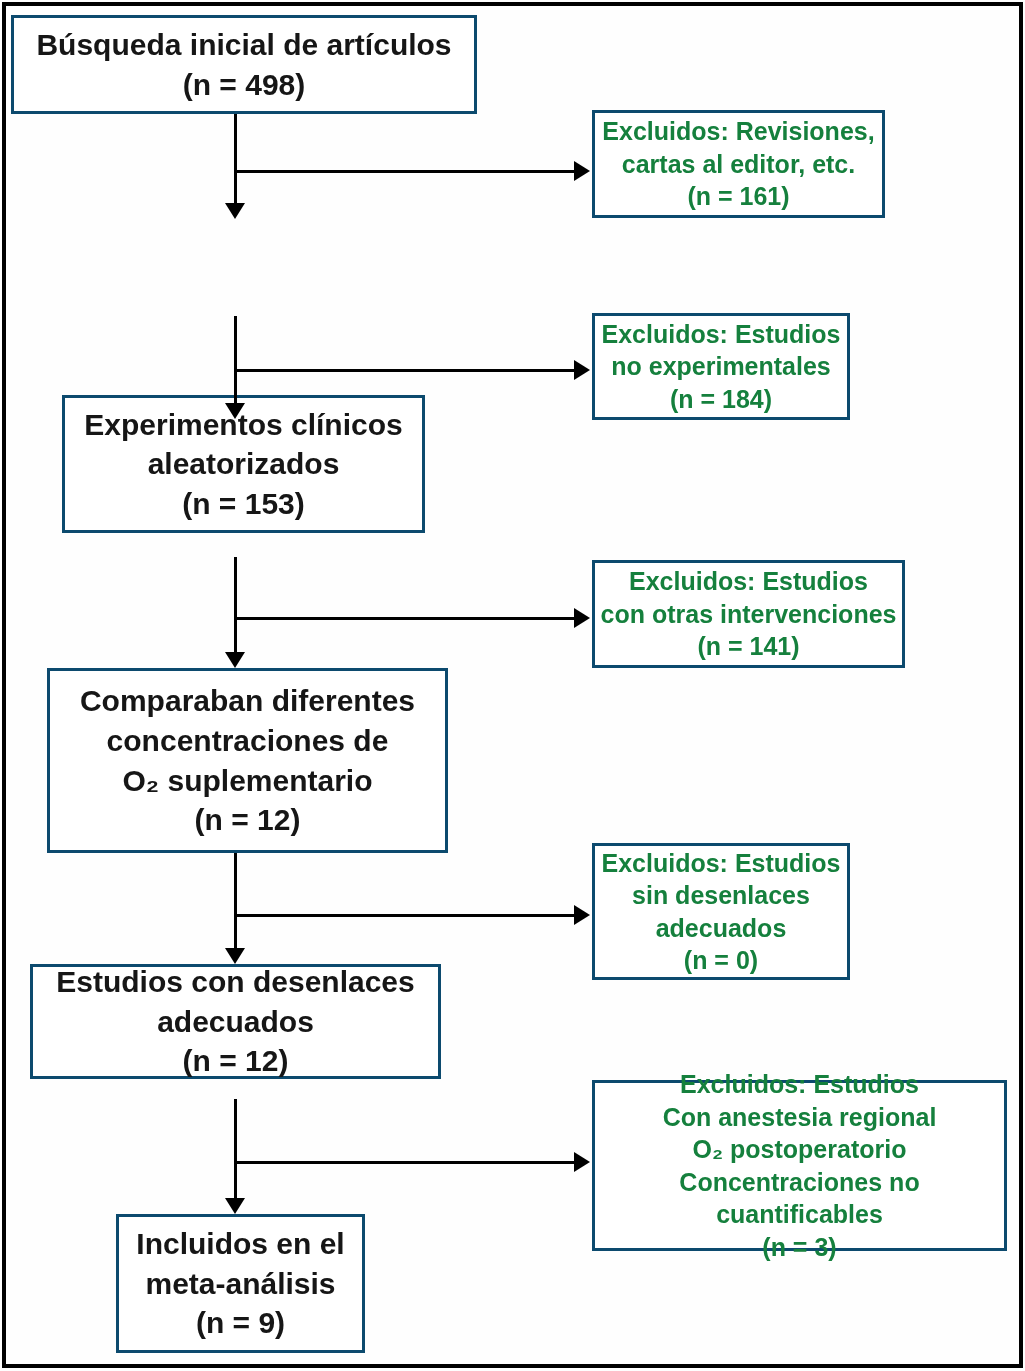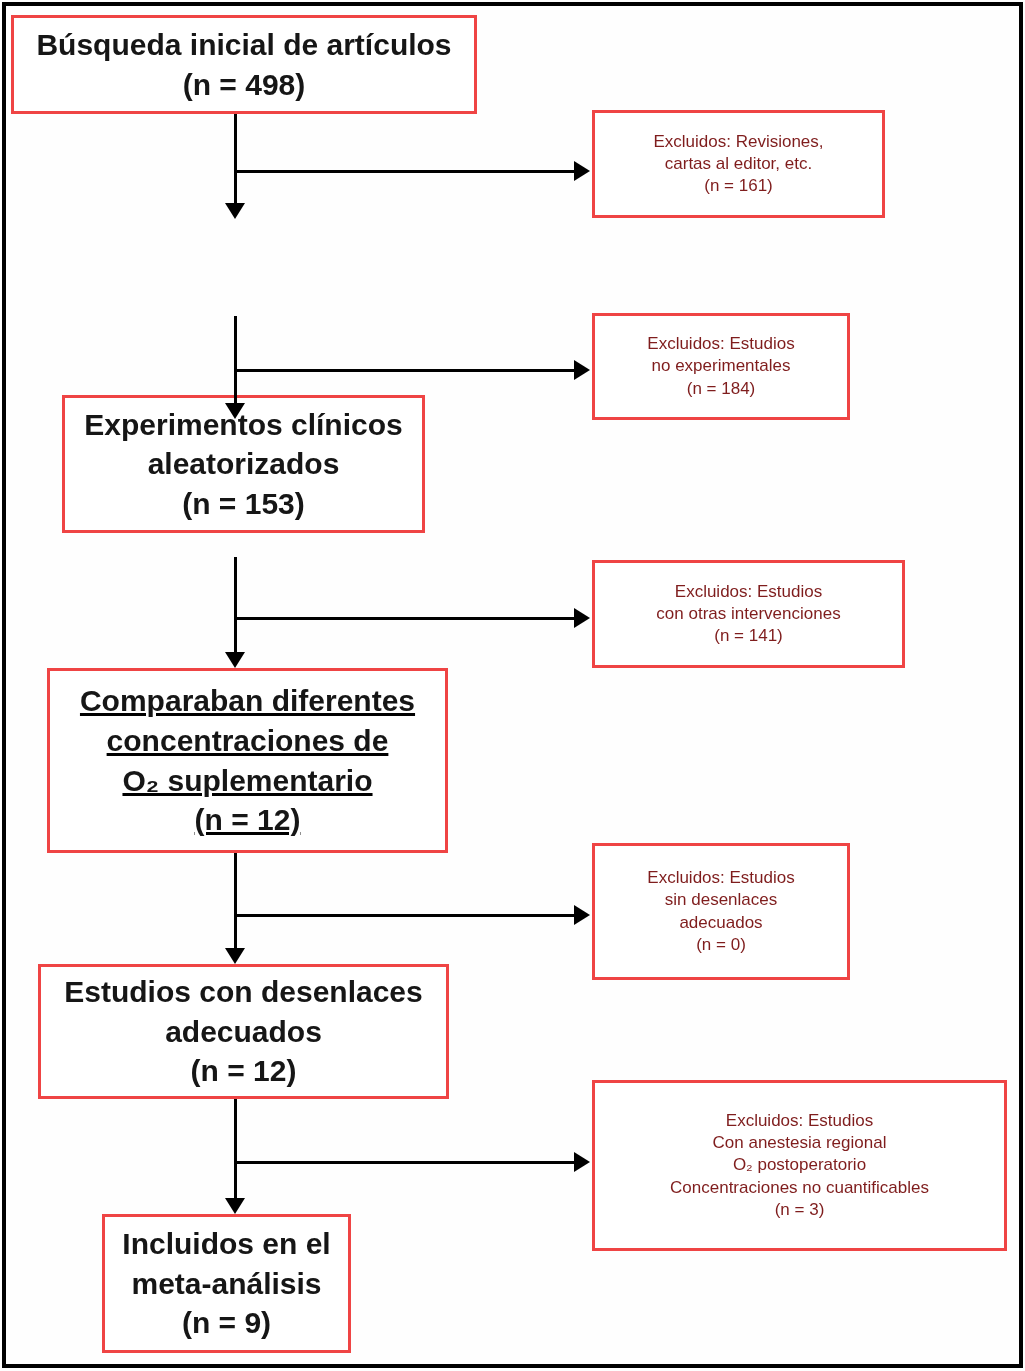--- a/index.html
+++ b/index.html
@@ -17,40 +17,40 @@
   .frame {
     position: absolute;
     left: 2px; top: 2px;
     width: 1021px; height: 1366px;
     border: 4px solid #000000;
     background: transparent;
   }
   .box {
     position: absolute;
     background: #ffffff;
-    border: 3px solid #ef4444;
+    border: 3px solid #0c4a6e;
     display: flex;
     align-items: center;
     justify-content: center;
     text-align: center;
   }
   .box-text {
     white-space: pre-line;
     color: #161616;
   }
   .main .box-text {
     font-weight: 700;
     font-size: 30px;
     line-height: 1.32;
   }
   .excl .box-text {
-    font-weight: 400;
-    font-size: 17px;
+    font-weight: 700;
+    font-size: 25px;
     line-height: 1.30;
-    color: #7f1d1d;
+    color: #15803d;
   }
   .vline {
     position: absolute;
     width: 3px;
     background: #000000;
   }
   .hline {
     position: absolute;
     height: 3px;
     background: #000000;
@@ -81,34 +81,34 @@
 (n = 498)</div>
   </div>
 
 
   <div class="box main" style="left:62px; top:395px; width:363px; height:138px;">
     <div class="box-text">Experimentos clínicos
 aleatorizados
 (n = 153)</div>
   </div>
 
-  <div class="box main" style="left:47px; top:668px; width:401px; height:185px;text-decoration:underline;">
+  <div class="box main" style="left:47px; top:668px; width:401px; height:185px;">
     <div class="box-text">Comparaban diferentes
 concentraciones de
 O₂ suplementario
 (n = 12)</div>
   </div>
 
-  <div class="box main" style="left:38px; top:964px; width:411px; height:135px;">
+  <div class="box main" style="left:30px; top:964px; width:411px; height:115px;">
     <div class="box-text">Estudios con desenlaces
 adecuados
 (n = 12)</div>
   </div>
 
-  <div class="box main" style="left:102px; top:1214px; width:249px; height:139px;">
+  <div class="box main" style="left:116px; top:1214px; width:249px; height:139px;">
     <div class="box-text">Incluidos en el
 meta-análisis
 (n = 9)</div>
   </div>
 
   <div class="box excl" style="left:592px; top:110px; width:293px; height:108px;">
     <div class="box-text">Excluidos: Revisiones,
 cartas al editor, etc.
 (n = 161)</div>
   </div>

